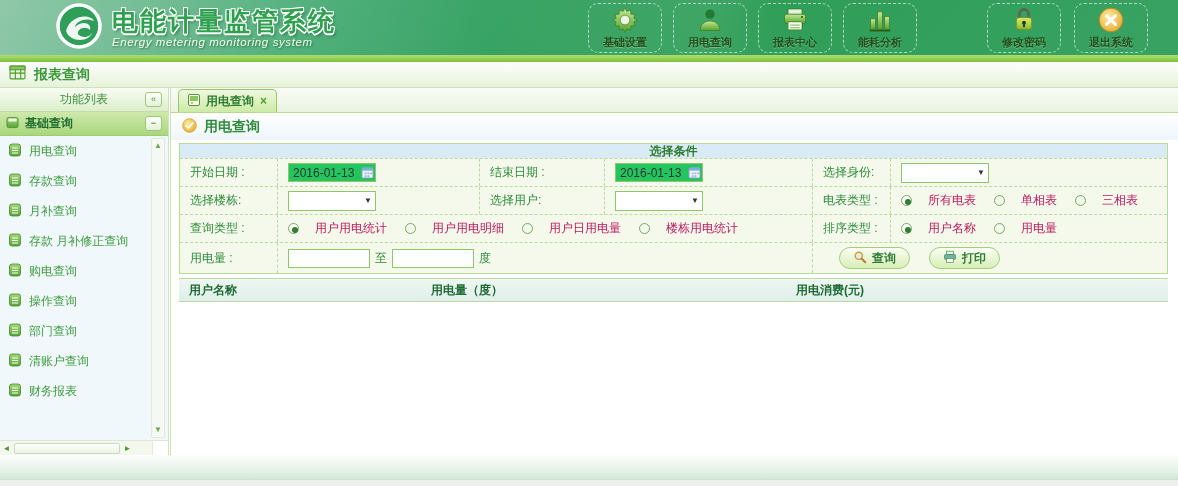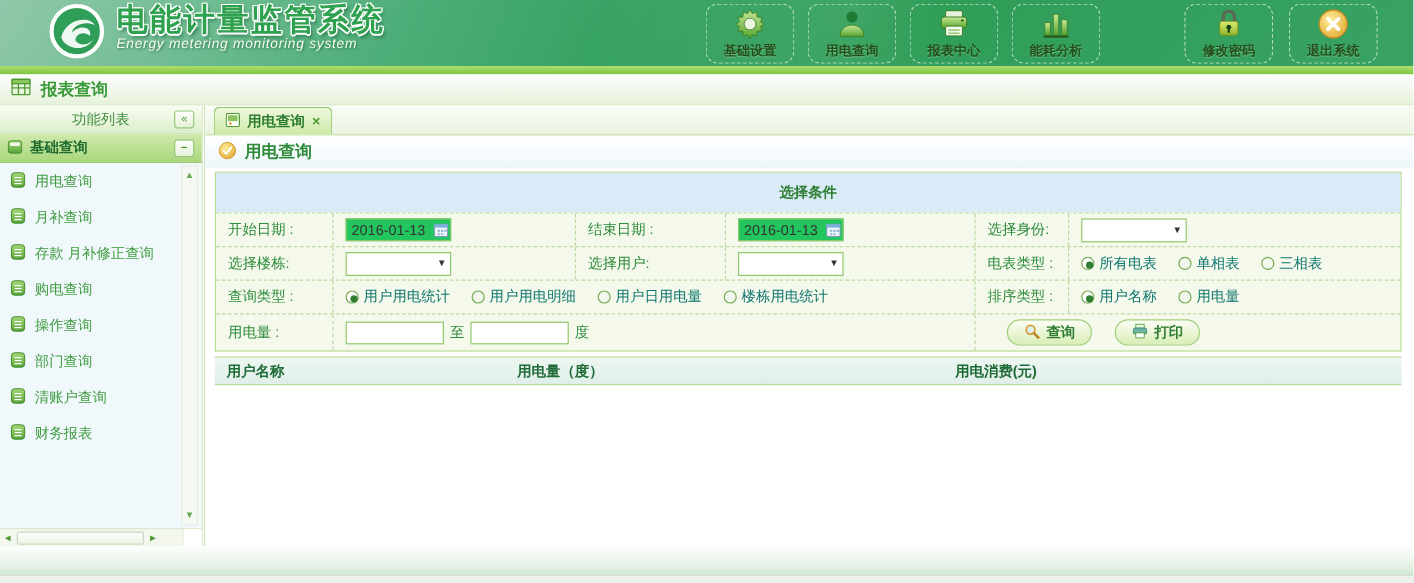--- a/index.html
+++ b/index.html
@@ -7,21 +7,21 @@
     font-family:"Liberation Sans","DejaVu Sans",sans-serif; background:#fff; }
   .app { position:relative; width:1178px; height:486px; }
 
   
   .app-header { position:absolute; left:0; top:0; width:100%; height:55px;
     background:linear-gradient(135deg,#6ab68d 0%,#3ea76d 28%,#2f9e58 62%,#38a263 100%); }
   .app-header::after { content:""; position:absolute; inset:0; pointer-events:none;
     background:linear-gradient(100deg,rgba(255,255,255,.25) 0%,rgba(255,255,255,0) 42%,rgba(255,255,255,.07) 60%,rgba(255,255,255,0) 66%); }
   .header-band { position:absolute; left:0; top:55px; width:100%; height:7px;
     background:linear-gradient(180deg,#aedd6e,#7cc43f); }
-  .logo-wrap { position:absolute; left:41px; top:3px; display:flex; align-items:flex-start; gap:10px; z-index:2; }
+  .logo-wrap { position:absolute; left:56px; top:3px; display:flex; align-items:center; gap:10px; z-index:2; }
   .app-title { font-size:26px; font-weight:bold; color:#2ea14e; letter-spacing:2px; line-height:1.05;
     text-shadow:-1px -1px 0 #fff,1px -1px 0 #fff,-1px 1px 0 #fff,1px 1px 0 #fff,0 2px 0 #fff,2px 3px 3px rgba(0,70,30,.45); }
   .app-subtitle { font-size:11.5px; font-weight:normal; font-style:italic; color:#f6fcee;
     letter-spacing:.6px; text-shadow:1px 1px 2px rgba(15,85,40,.65); margin-top:1px; }
   .header-nav { position:absolute; left:588px; top:3px; display:flex; gap:11px; z-index:2; }
   .header-nav-right { position:absolute; right:30px; top:3px; display:flex; gap:13px; z-index:2; }
   .nav-item { width:74px; height:50px; border:1px dashed rgba(255,255,255,.62); border-radius:10px;
     display:flex; flex-direction:column; align-items:center; justify-content:center; gap:1px; cursor:pointer; }
   .nav-label { font-size:11px; font-weight:bold; color:#224f1a; text-shadow:0 1px 0 rgba(255,255,255,.28); }
   .nav-ico svg { display:block; }
@@ -65,39 +65,39 @@
   .tabbar { height:25px; background:linear-gradient(180deg,#fafcf7,#eaf3e0);
     border-bottom:1px solid #b7d793; display:flex; align-items:flex-end; padding-left:7px; }
   .tab { height:23px; background:linear-gradient(180deg,#eff8df,#cdeaa6); border:1px solid #93c966;
     border-bottom:none; border-radius:5px 5px 0 0; display:flex; align-items:center; gap:6px;
     padding:0 9px; color:#2e7d32; font-weight:bold; font-size:12px; cursor:pointer; }
   .tab-close { color:#4e9a30; font-weight:bold; font-size:12px; cursor:pointer; line-height:1; }
   .title-row { height:27px; display:flex; align-items:center; gap:7px; padding-left:11px;
     background:linear-gradient(180deg,#ffffff,#eef6fa); color:#2e8b3a; font-weight:bold; font-size:14px; }
 
   .form-panel { margin:3px 10px 0 8px; border:1px solid #b9dc95; background:#f4f9ec; }
-  .form-header { height:33px; background:#d8ebf6; display:flex; align-items:center; justify-content:center;
+  .form-header { height:14px; background:#d8ebf6; display:flex; align-items:center; justify-content:center;
     color:#2e7d32; font-weight:bold; font-size:12px; }
   .frow { display:grid; grid-template-columns:97px 202px 125px 208px 78px auto; align-items:stretch;
     border-top:1px dashed #bcd9a0; min-height:28px; }
   .fcell { display:flex; align-items:center; gap:5px; padding:3px 6px 3px 10px; font-size:12px; color:#2e8b3a; }
   .fcell.sep { border-left:1px dashed #bcd9a0; }
   .span24 { grid-column:2/5; } .span57 { grid-column:5/7; padding-left:26px; }
 
   .date-wrap { position:relative; display:inline-flex; }
   .date-input { width:88px; height:19px; border:1px solid #8fc868; font-size:12px; color:#333;
     padding:0 16px 0 4px; background:#22c55e; font-family:inherit; }
   .cal { position:absolute; right:2px; top:3px; cursor:pointer; line-height:0; }
   .select-box { width:88px; height:20px; border:1px solid #8fc868; background:#fff; position:relative; cursor:pointer; }
   .select-box .caret { position:absolute; right:3px; top:4px; font-size:8px; color:#333; }
   .num-input { width:82px; height:19px; border:1px solid #8fc868; background:#fff; font-size:12px;
     padding:0 4px; font-family:inherit; }
 
-  .radio-opt { display:inline-flex; align-items:center; gap:4px; margin-right:13px; cursor:pointer;
-    color:#0f766e; font-size:12px; }
+  .radio-opt { display:inline-flex; align-items:center; gap:16px; margin-right:13px; cursor:pointer;
+    color:#be185d; font-size:12px; }
   .radio { width:11px; height:11px; border-radius:50%; border:1px solid #79ab55; background:#f3f8ee;
     display:inline-block; position:relative; }
   .radio.checked { background:#fff; }
   .radio.checked::after { content:""; position:absolute; left:2.5px; top:2.5px; width:6px; height:6px;
     border-radius:50%; background:#2e7d32; }
 
   .pill-btn { height:22px; border-radius:11px; border:1px solid #a3cf79;
     background:linear-gradient(180deg,#fbfdf6,#d9eeb7); display:inline-flex; align-items:center; gap:5px;
     padding:0 13px; color:#2e7d32; font-size:12px; font-weight:bold; cursor:pointer; margin-right:14px; }
 
@@ -256,20 +256,27 @@
               <rect x="1.5" y="1" width="11" height="12" rx="2.5" fill="url(#docG)" stroke="#3f8a28" stroke-width="0.8"></rect>
               <path d="M4 5h6M4 7.5h6M4 10h6" stroke="#fff" stroke-width="1.1"></path>
             </svg></span>
         <span>用电查询</span>
       </div>
       <div class="sidebar-item">
         <span><svg width="14" height="14" viewBox="0 0 14 14">
               <rect x="1.5" y="1" width="11" height="12" rx="2.5" fill="url(#docG)" stroke="#3f8a28" stroke-width="0.8"></rect>
               <path d="M4 5h6M4 7.5h6M4 10h6" stroke="#fff" stroke-width="1.1"></path>
             </svg></span>
+        <span>存款查询</span>
+      </div>
+      <div class="sidebar-item">
+        <span><svg width="14" height="14" viewBox="0 0 14 14">
+              <rect x="1.5" y="1" width="11" height="12" rx="2.5" fill="url(#docG)" stroke="#3f8a28" stroke-width="0.8"></rect>
+              <path d="M4 5h6M4 7.5h6M4 10h6" stroke="#fff" stroke-width="1.1"></path>
+            </svg></span>
         <span>月补查询</span>
       </div>
       <div class="sidebar-item">
         <span><svg width="14" height="14" viewBox="0 0 14 14">
               <rect x="1.5" y="1" width="11" height="12" rx="2.5" fill="url(#docG)" stroke="#3f8a28" stroke-width="0.8"></rect>
               <path d="M4 5h6M4 7.5h6M4 10h6" stroke="#fff" stroke-width="1.1"></path>
             </svg></span>
         <span>存款 月补修正查询</span>
       </div>
       <div class="sidebar-item">

